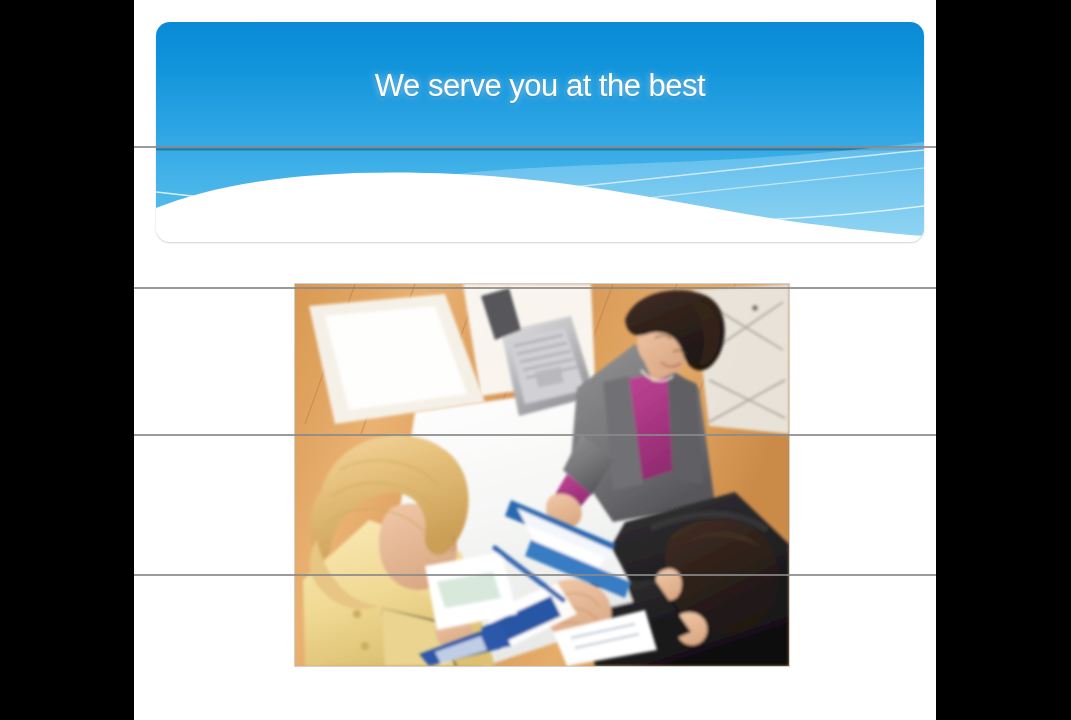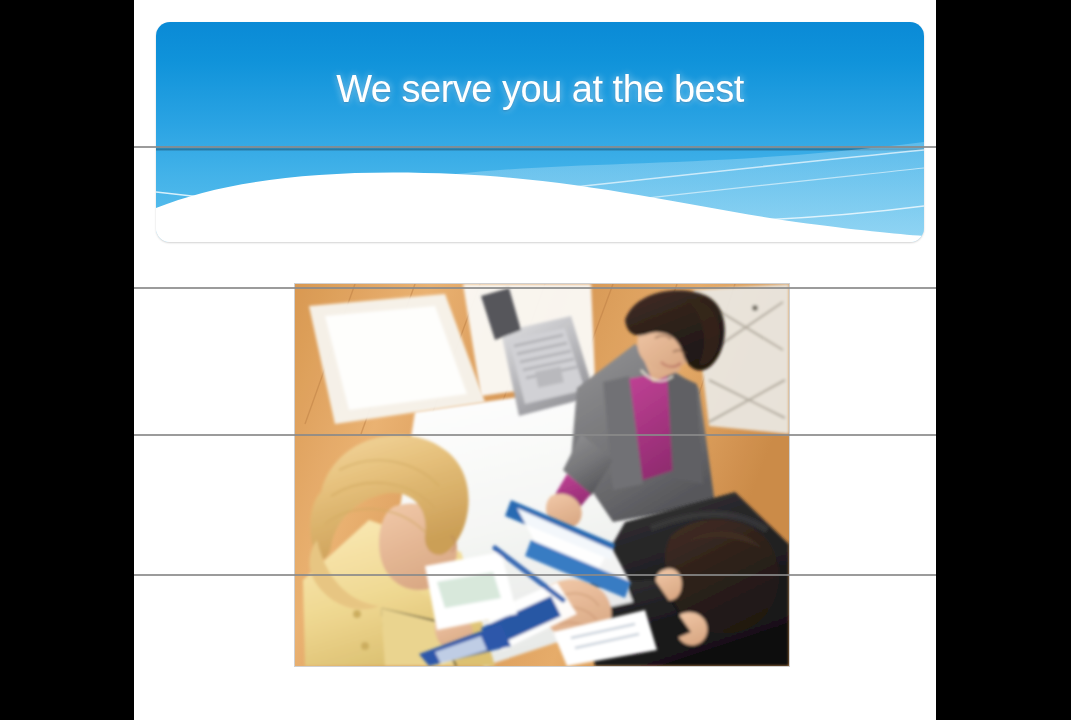--- a/index.html
+++ b/index.html
@@ -75,21 +75,21 @@
     opacity: .85;
   }
 
   #banner-title {
     position: absolute;
     left: 0;
     right: 0;
     top: 48px;
     text-align: center;
     color: #ffffff;
-    font-size: 38px;
+    font-size: 31px;
     font-weight: 400;
     letter-spacing: -0.5px;
     line-height: 1;
     text-shadow: 0 0 7px rgba(255,255,255,0.55),
                  0 1px 2px rgba(0,60,110,0.35);
     font-family: "Liberation Sans", sans-serif;
   }
 
   
   #swoosh {

